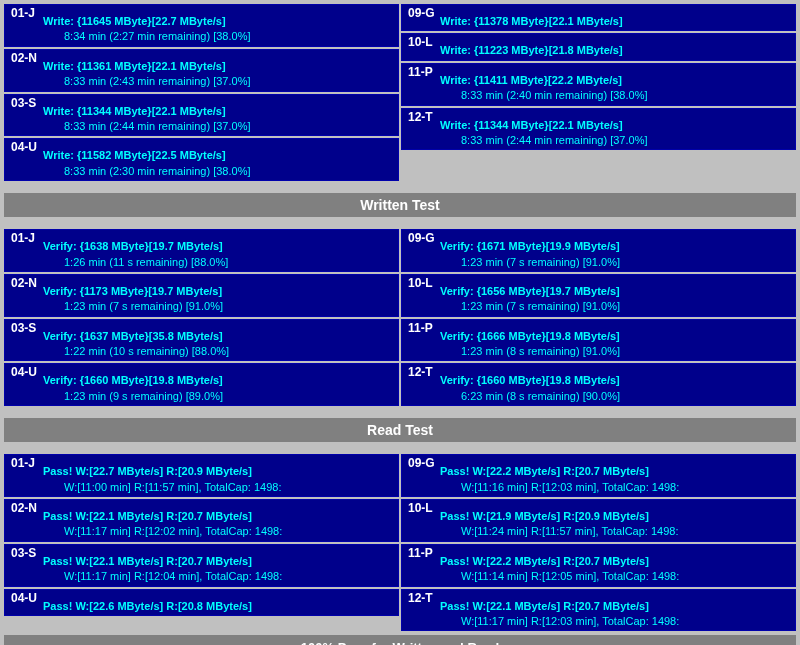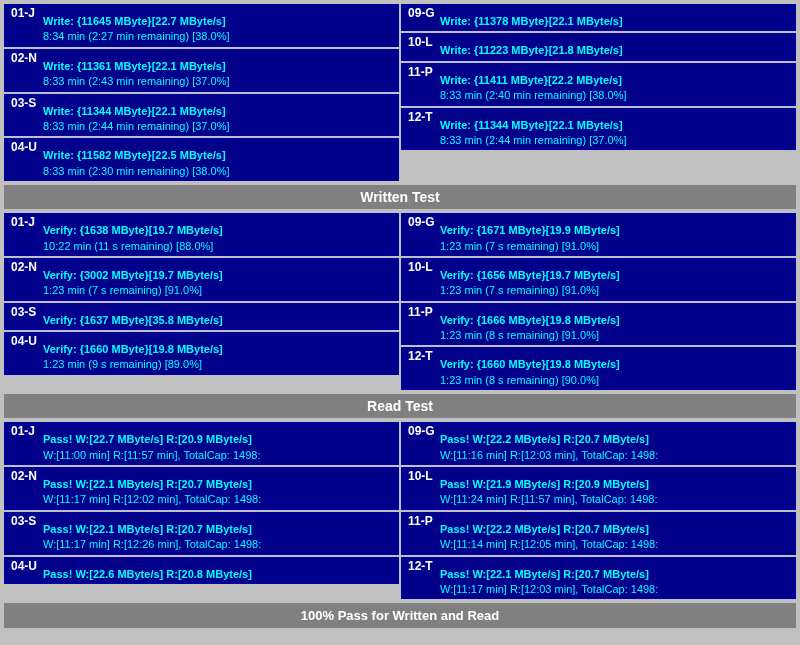--- a/index.html
+++ b/index.html
@@ -48,28 +48,29 @@
       color: #00ffff;
       font-size: 11px;
       line-height: 1.4;
     }
     .cell-line1 {
       font-weight: bold;
       margin-top: 8px;
     }
     .cell-line2 {
       font-size: 11px;
+      margin-left: 21px;
     }
     .section-header {
       text-align: center;
       background: #808080;
       color: white;
       font-weight: bold;
       padding: 4px;
-      margin: 4px 0;
+      margin: 12px 0;
       font-size: 14px;
     }
     .footer {
       text-align: center;
       background: #808080;
       color: white;
       font-weight: bold;
       padding: 5px;
       margin-top: 4px;
       font-size: 13px;
@@ -164,38 +165,39 @@
 
   <div class="section">
     <div class="grid">
 
       <div>
         <div class="cell">
           <div class="cell-label">
             <span class="device-id">01-J</span>
             <div class="cell-content">
               <div class="cell-line1">Verify: {1638 MByte}[19.7 MByte/s]</div>
-              <div class="cell-line2">10:22 min (11 s remaining)   [88.0%]</div>
+              <div class="cell-line2">1:26 min (11 s remaining)   [88.0%]</div>
             </div>
           </div>
         </div>
         <div class="cell" style="margin-top:2px;">
           <div class="cell-label">
             <span class="device-id">02-N</span>
             <div class="cell-content">
-              <div class="cell-line1">Verify: {3002 MByte}[19.7 MByte/s]</div>
+              <div class="cell-line1">Verify: {1173 MByte}[19.7 MByte/s]</div>
               <div class="cell-line2">1:23 min (7 s remaining)   [91.0%]</div>
             </div>
           </div>
         </div>
         <div class="cell" style="margin-top:2px;">
           <div class="cell-label">
             <span class="device-id">03-S</span>
             <div class="cell-content">
               <div class="cell-line1">Verify: {1637 MByte}[35.8 MByte/s]</div>
+              <div class="cell-line2">1:22 min (10 s remaining)   [88.0%]</div>
             </div>
           </div>
         </div>
         <div class="cell" style="margin-top:2px;">
           <div class="cell-label">
             <span class="device-id">04-U</span>
             <div class="cell-content">
               <div class="cell-line1">Verify: {1660 MByte}[19.8 MByte/s]</div>
               <div class="cell-line2">1:23 min (9 s remaining)   [89.0%]</div>
             </div>
@@ -229,21 +231,21 @@
               <div class="cell-line1">Verify: {1666 MByte}[19.8 MByte/s]</div>
               <div class="cell-line2">1:23 min (8 s remaining)   [91.0%]</div>
             </div>
           </div>
         </div>
         <div class="cell" style="margin-top:2px;">
           <div class="cell-label">
             <span class="device-id">12-T</span>
             <div class="cell-content">
               <div class="cell-line1">Verify: {1660 MByte}[19.8 MByte/s]</div>
-              <div class="cell-line2">1:23 min (8 s remaining)   [90.0%]</div>
+              <div class="cell-line2">6:23 min (8 s remaining)   [90.0%]</div>
             </div>
           </div>
         </div>
       </div>
     </div>
     <div class="section-header">Read Test</div>
   </div>
 
   <div class="section">
     <div class="grid">
@@ -265,21 +267,21 @@
               <div class="cell-line1">Pass! W:[22.1 MByte/s] R:[20.7 MByte/s]</div>
               <div class="cell-line2">W:[11:17 min] R:[12:02 min], TotalCap: 1498:</div>
             </div>
           </div>
         </div>
         <div class="cell" style="margin-top:2px;">
           <div class="cell-label">
             <span class="device-id">03-S</span>
             <div class="cell-content">
               <div class="cell-line1">Pass! W:[22.1 MByte/s] R:[20.7 MByte/s]</div>
-              <div class="cell-line2">W:[11:17 min] R:[12:26 min], TotalCap: 1498:</div>
+              <div class="cell-line2">W:[11:17 min] R:[12:04 min], TotalCap: 1498:</div>
             </div>
           </div>
         </div>
         <div class="cell" style="margin-top:2px;">
           <div class="cell-label">
             <span class="device-id">04-U</span>
             <div class="cell-content">
               <div class="cell-line1">Pass! W:[22.6 MByte/s] R:[20.8 MByte/s]</div>
             </div>
           </div>

